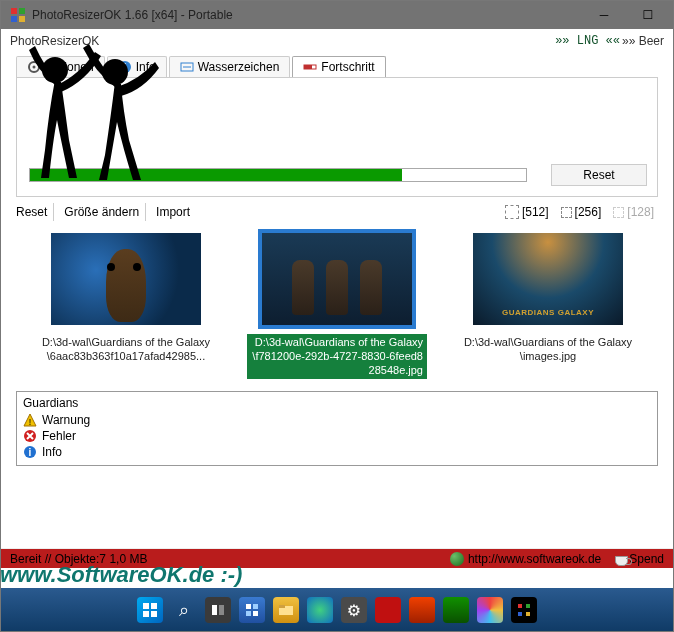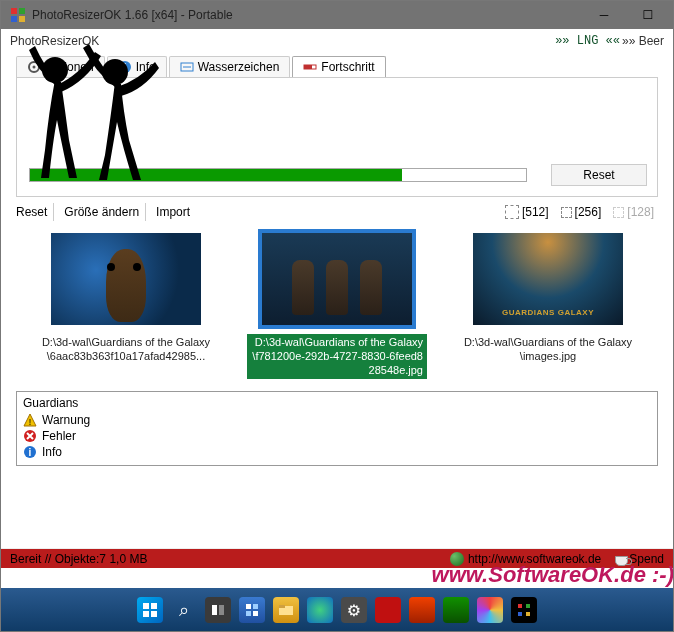--- a/index.html
+++ b/index.html
@@ -68,21 +68,21 @@
 
 
 .statusbar { position: absolute; left:0; right:0; bottom: 64px; height: 20px; display:flex; align-items:center; padding: 0 10px; font-size: 12px; background:#b91c1c; border-top:1px solid #eee;}
 .statusbar .spacer{flex:1;}
 .globe{width:14px;height:14px;border-radius:50%;background:radial-gradient(circle at 30% 30%,#6ac06a,#1a6a1a);margin-right:4px;}
 .spend{margin-left:14px; display:flex; align-items:flex-end; gap:1px;}
 .cup{width:13px;height:10px;background:#eee;border:1px solid #999;border-radius:0 0 5px 5px;position:relative;}
 .cup::after{content:"";position:absolute;right:-5px;top:1px;width:5px;height:5px;border:1px solid #999;border-left:none;border-radius:0 4px 4px 0;}
 
 
-.watermark { position:absolute; left:0; right:0; bottom: 44px; text-align:right; font-size: 22px; font-weight:bold; color:#be185d; font-style: italic;}
+.watermark { position:absolute; left:0; right:0; bottom: 44px; text-align:left; font-size: 22px; font-weight:bold; color:#0f766e; font-style: italic;}
 
 
 .taskbar { position:absolute; left:0; right:0; bottom:0; height:44px; background: linear-gradient(#2a5a8f,#0f3a65); display:flex; align-items:center; justify-content:center; gap:8px;}
 .tb-icon { width:26px; height:26px; border-radius:4px; display:flex; align-items:center; justify-content:center;}
 .tb-start{background:linear-gradient(135deg,#00aaf0,#0066c0);}
 .tb-start svg{width:16px;height:16px;}
 .tb-search{color:#fff;font-size:18px;}
 .tb-task{background:#3a3a3a;}
 .tb-wid{background:linear-gradient(#3a7ad0,#2050a0);}
 .tb-files{background:linear-gradient(#f0c040,#d09010);}

